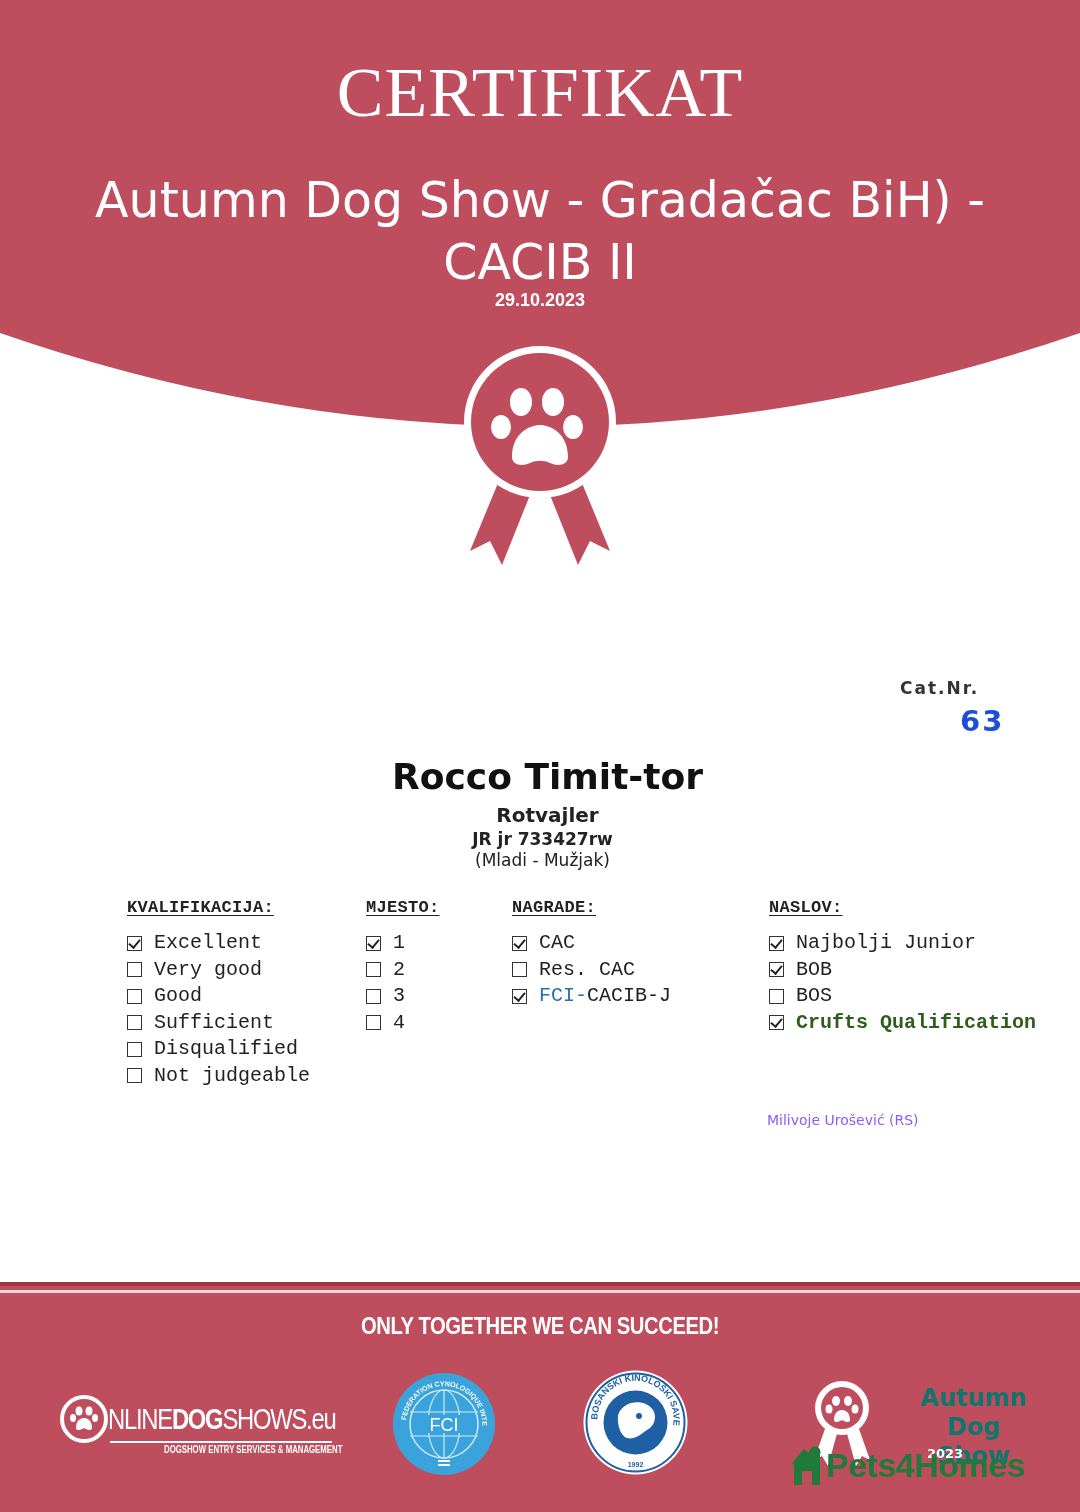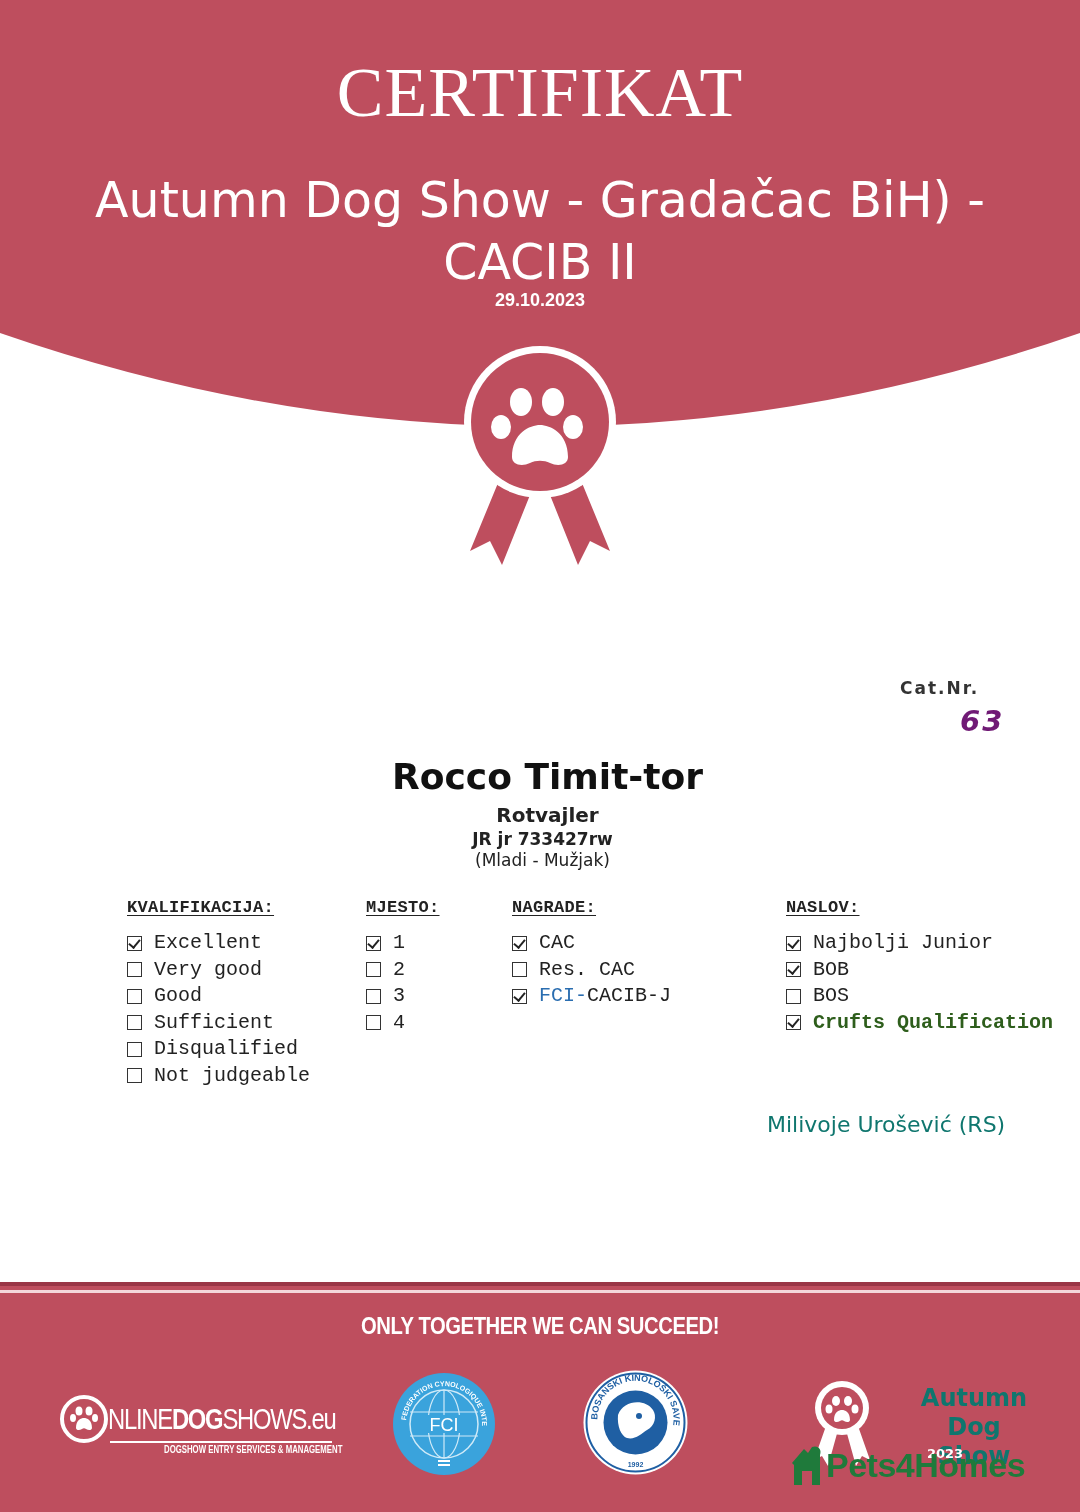--- a/index.html
+++ b/index.html
@@ -21,21 +21,21 @@
     font-family: "Liberation Sans", sans-serif; font-weight: bold; font-size: 18px; color: #ffffff;
   }
   .rosette { position: absolute; left: 460px; top: 345px; width: 160px; height: 225px; }
 
   .catnr-label {
     position: absolute; left: 900px; top: 678px; width: 120px;
     font-family: "DejaVu Sans", sans-serif; font-weight: bold; font-size: 17px; letter-spacing: 2px; color: #333;
   }
   .catnr-value {
     position: absolute; left: 960px; top: 704px; width: 70px;
-    font-family: "DejaVu Sans", sans-serif; font-weight: bold; font-size: 29px; letter-spacing: 2px; color: #701a75; font-style: italic;
+    font-family: "DejaVu Sans", sans-serif; font-weight: bold; font-size: 29px; letter-spacing: 2px; color: #1d4ed8;
   }
 
   .dog-name {
     position: absolute; left: 0; width: 1095px; top: 756px; text-align: center;
     font-weight: bold; font-size: 36px; color: #111;
   }
   .dog-breed { position: absolute; left: 0; width: 1095px; top: 803px; text-align: center; font-weight: bold; font-size: 20px; color: #222; }
   .dog-reg { position: absolute; left: 0; width: 1085px; top: 829px; text-align: center; font-weight: bold; font-size: 17px; color: #222; }
   .dog-class { position: absolute; left: 0; width: 1085px; top: 850px; text-align: center; font-size: 17px; color: #222; }
 
@@ -50,21 +50,21 @@
     display: inline-block; width: 15px; height: 15px; border: 1.6px solid #333; margin-right: 12px;
     position: relative; flex: 0 0 auto;
   }
   .cb.checked::after {
     content: ""; position: absolute; left: 3px; top: 0px; width: 5px; height: 9px;
     border: solid #222; border-width: 0 2px 2px 0; transform: rotate(40deg);
   }
   .fci-blue { color: #2a6db0; }
   .crufts { color: #2e5e1c; font-weight: bold; }
 
-  .judge { position: absolute; left: 767px; top: 1112px; font-size: 22px; color: #0f766e; }
+  .judge { position: absolute; left: 767px; top: 1112px; font-size: 14px; color: #8b5cf6; }
 
   .footer { position: absolute; left: 0; top: 1282px; width: 1080px; height: 230px; background: #be4e5e; }
   .footer-line1 { position: absolute; left: 0; top: 1282px; width: 1080px; height: 4px; background: #9a3646; }
   .footer-line2 { position: absolute; left: 0; top: 1290px; width: 1080px; height: 3px; background: #f4d6da; }
   .slogan {
     position: absolute; left: 0; width: 1080px; top: 1313px; text-align: center;
     font-family: "Liberation Sans", sans-serif; font-weight: bold; font-size: 23px; color: #ffffff;
     letter-spacing: -0.5px; transform: scaleX(0.88);
   }
 
@@ -182,21 +182,21 @@
         <span>Res. CAC</span>
       </li>
     <li>
         <span class="cb checked"></span>
         <span class="fci-blue">FCI-</span>
         <span>CACIB-J</span>
       </li>
   </ul>
 </div>
 
-<div class="col" style="left:786px;">
+<div class="col" style="left:769px;">
   <div class="col-head">NASLOV:</div>
   <ul>
     <li>
         <span class="cb checked"></span>
         <span>Najbolji Junior</span>
       </li>
     <li>
         <span class="cb checked"></span>
         <span>BOB</span>
       </li>

